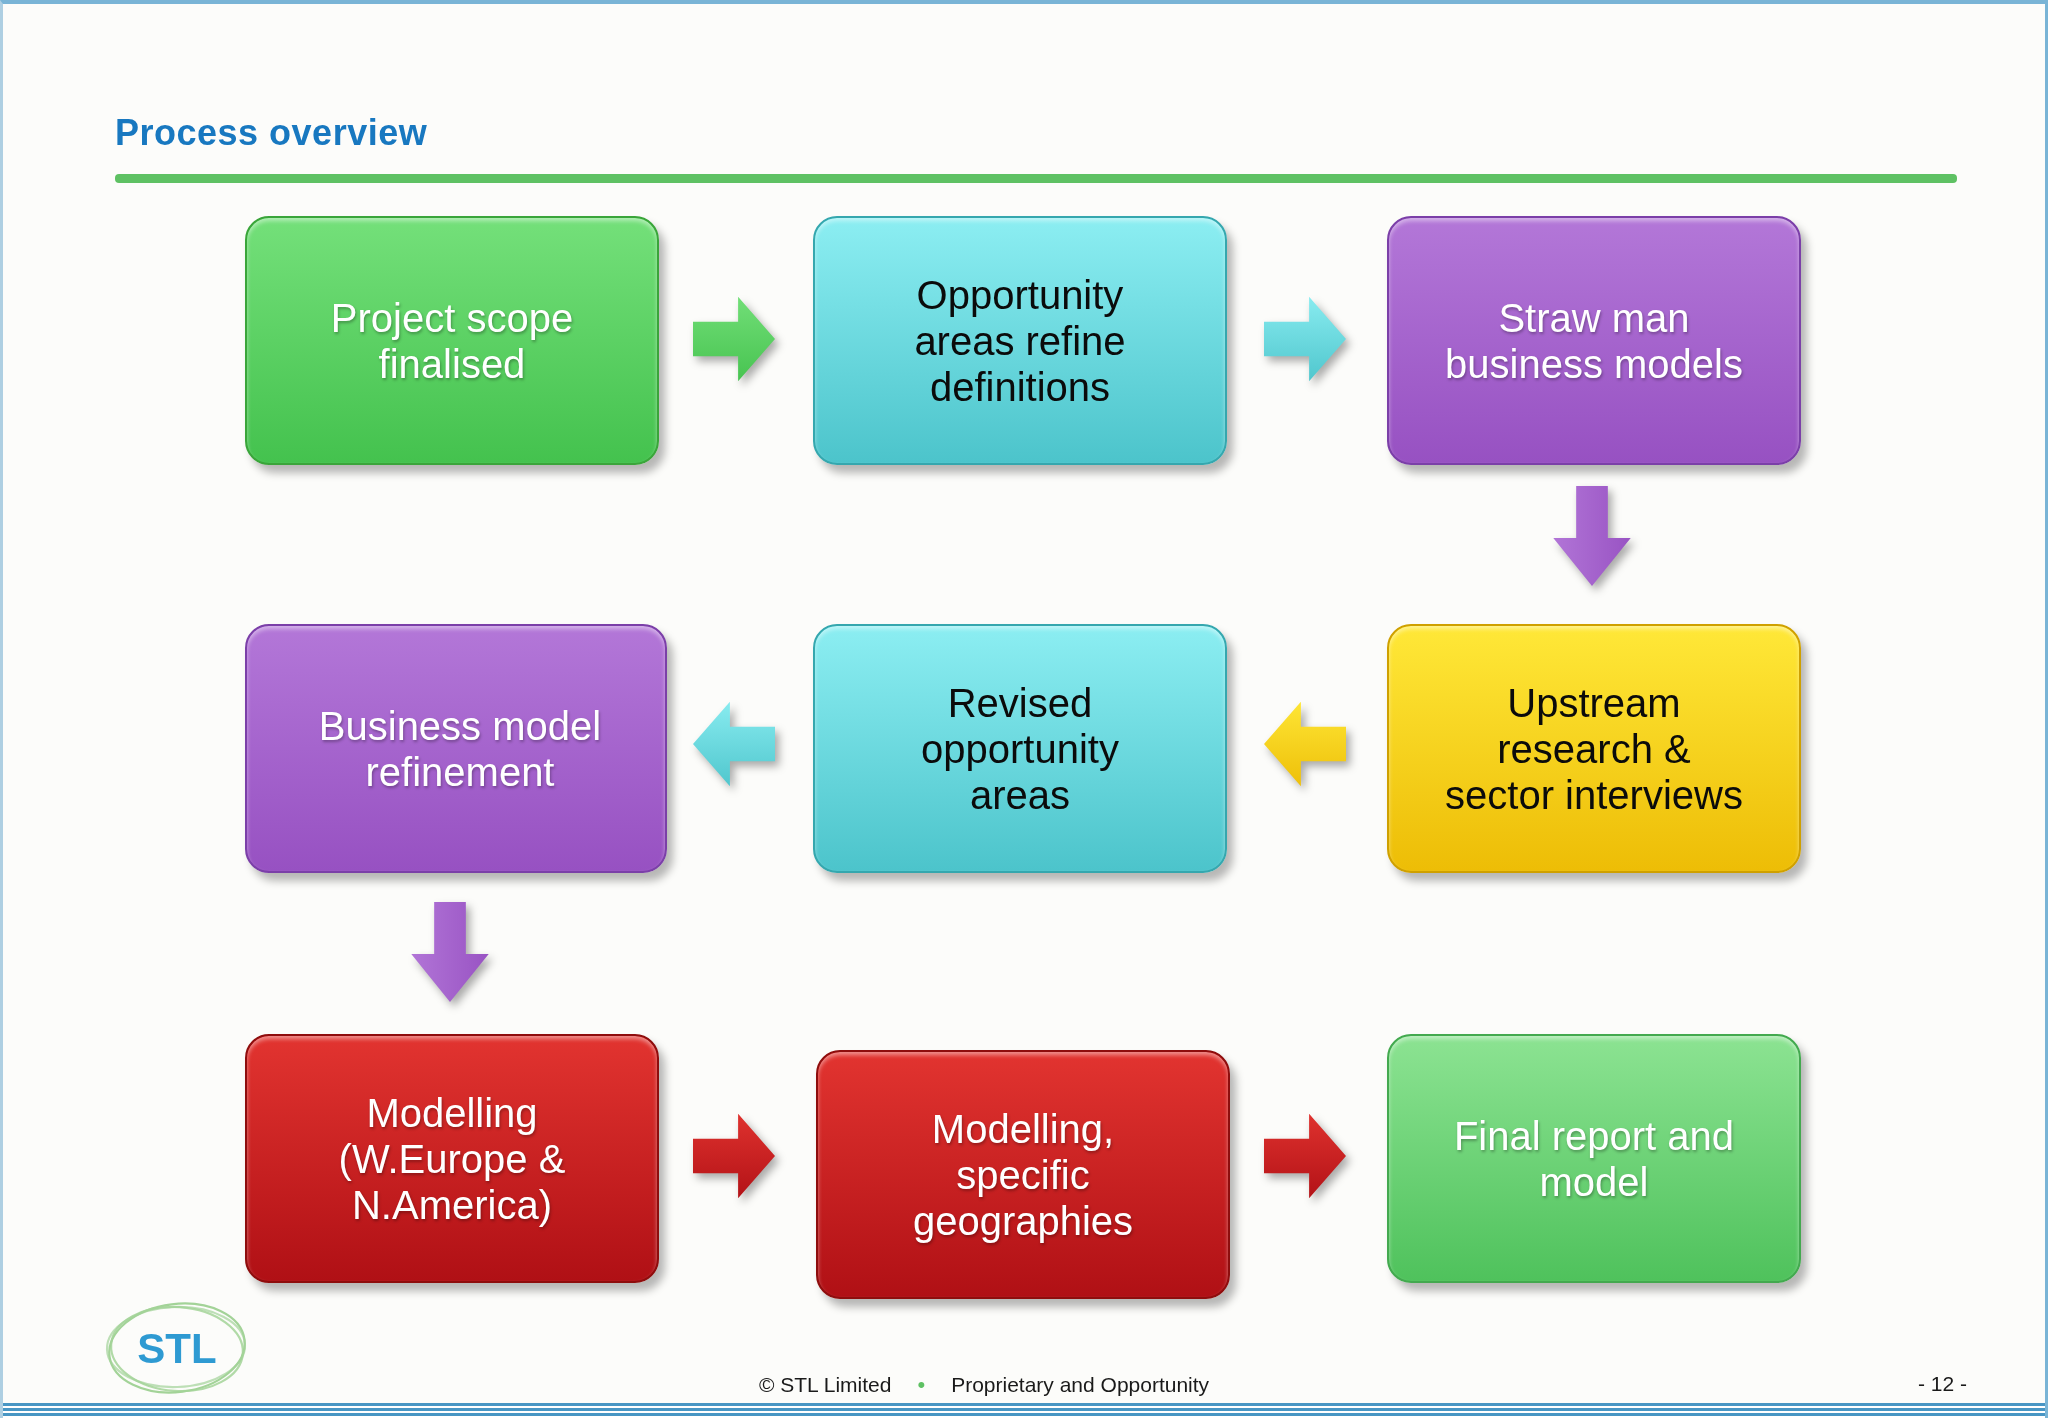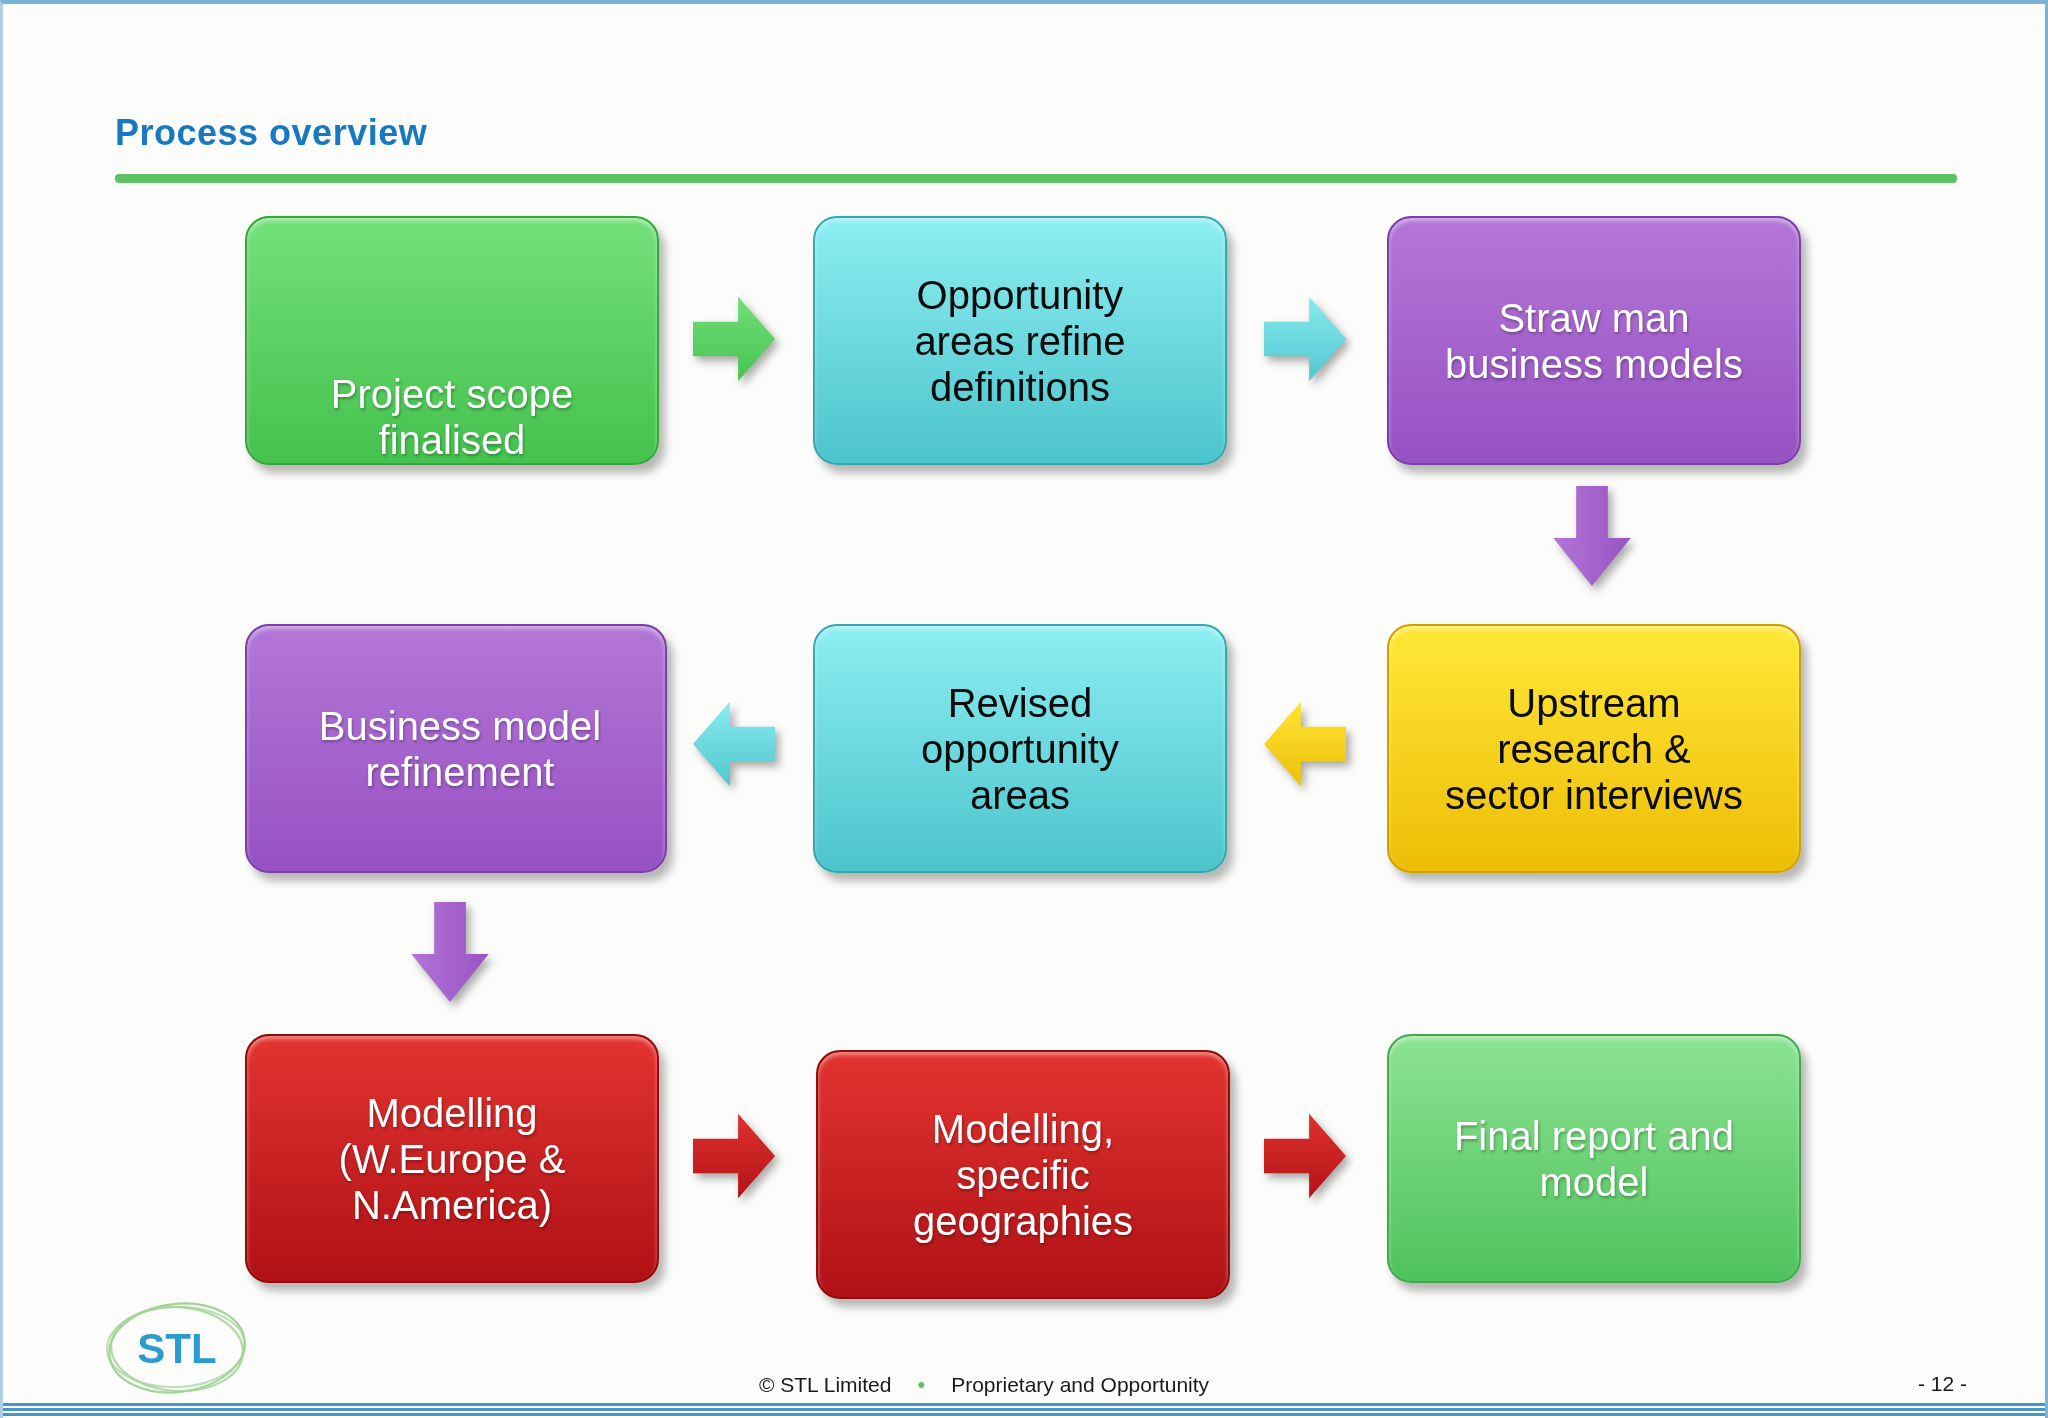--- a/index.html
+++ b/index.html
@@ -28,21 +28,21 @@
     border-radius:24px;
     display:flex;align-items:center;justify-content:center;
     text-align:center;
     box-shadow:inset 0 3px 4px rgba(255,255,255,.45), 6px 8px 8px rgba(0,0,0,.28);
   }
   .box-label{
     white-space:pre-line;
     font-size:40px;line-height:1.15;
     padding:0 14px;
   }
-  .theme-green{background:linear-gradient(180deg,var(--green-top),var(--green-bottom));border:2px solid var(--green-border);color:#ffffff;align-items:flex-end;}
+  .theme-green{background:linear-gradient(180deg,var(--green-top),var(--green-bottom));border:2px solid var(--green-border);color:#ffffff;}
   .theme-cyan{background:linear-gradient(180deg,var(--cyan-top),var(--cyan-bottom));border:2px solid var(--cyan-border);color:#0b0b0b;}
   .theme-purple{background:linear-gradient(180deg,var(--purple-top),var(--purple-bottom));border:2px solid var(--purple-border);color:#ffffff;}
   .theme-yellow{background:linear-gradient(180deg,var(--yellow-top),var(--yellow-bottom));border:2px solid var(--yellow-border);color:#0b0b0b;}
   .theme-red{background:linear-gradient(180deg,var(--red-top),var(--red-bottom));border:2px solid var(--red-border);color:#ffffff;}
   .theme-green-light{background:linear-gradient(180deg,var(--green2-top),var(--green2-bottom));border:2px solid var(--green2-border);color:#ffffff;}
   .theme-green .box-label,.theme-purple .box-label,.theme-red .box-label,.theme-green-light .box-label{
     text-shadow:1px 2px 3px rgba(0,0,0,.3);
   }
   
   .b1{left:242px;top:212px;}

